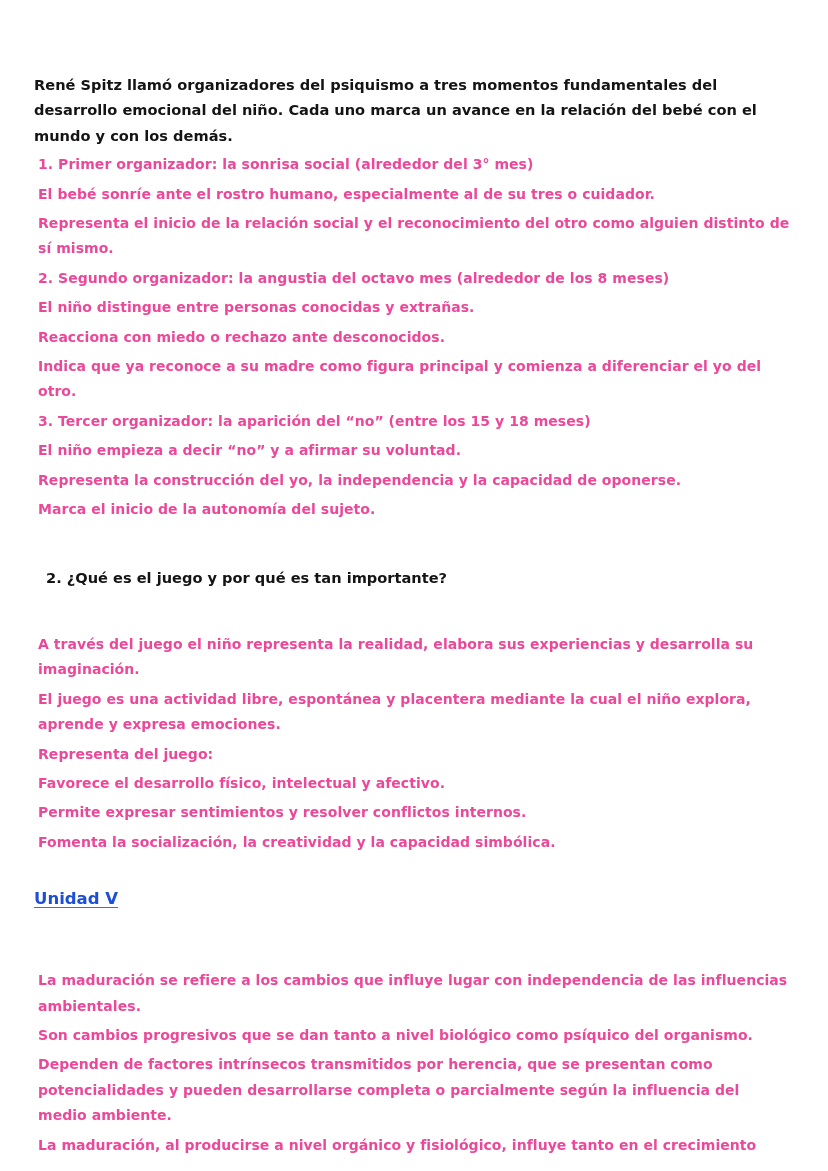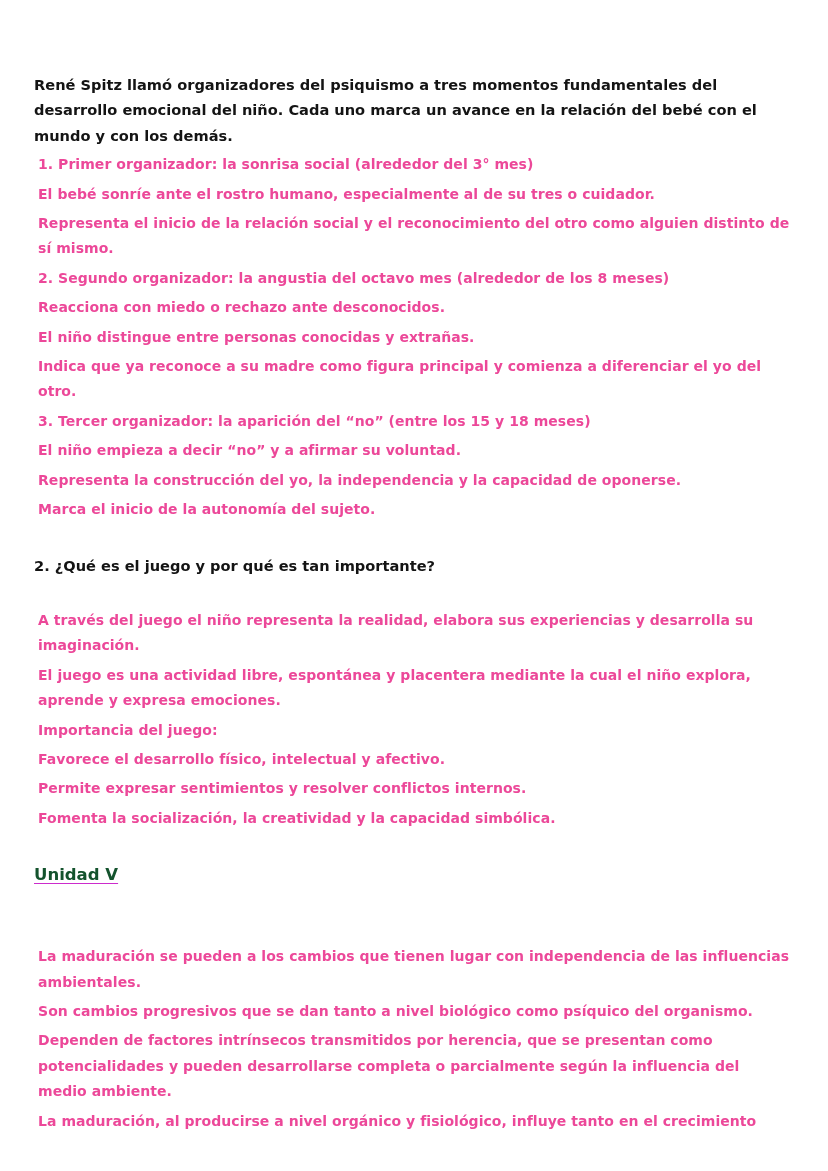--- a/index.html
+++ b/index.html
@@ -33,21 +33,21 @@
     letter-spacing: 0.05px;
   }
   p.intro {
     margin: 0;
     font-size: 14.6px;
     line-height: 25.4px;
     font-weight: 700;
     color: #141414;
   }
   p.heading {
-    margin: 0;
+    margin: 12px;
     font-size: 14.6px;
     line-height: 25.4px;
     font-weight: 700;
     color: #141414;
   }
   .spacer-md { height: 26px; }
   .spacer-lg { height: 27px; }
   .unit-heading {
     margin: 0;
     font-size: 16.5px;
@@ -64,38 +64,38 @@
 </head>
 <body>
 
 <div class="page">
   <div class="doc-body" id="doc-body">
       <p class="intro">René Spitz llamó organizadores del psiquismo a tres momentos fundamentales del desarrollo emocional del niño. Cada uno marca un avance en la relación del bebé con el mundo y con los demás.</p>
       <p class="line">1. Primer organizador: la sonrisa social (alrededor del 3° mes)</p>
       <p class="line">El bebé sonríe ante el rostro humano, especialmente al de su tres o cuidador.</p>
       <p class="line">Representa el inicio de la relación social y el reconocimiento del otro como alguien distinto de sí mismo.</p>
       <p class="line">2. Segundo organizador: la angustia del octavo mes (alrededor de los 8 meses)</p>
+      <p class="line">El niño distingue entre personas conocidas y extrañas.</p>
       <p class="line">Reacciona con miedo o rechazo ante desconocidos.</p>
-      <p class="line">El niño distingue entre personas conocidas y extrañas.</p>
       <p class="line">Indica que ya reconoce a su madre como figura principal y comienza a diferenciar el yo del otro.</p>
       <p class="line">3. Tercer organizador: la aparición del “no” (entre los 15 y 18 meses)</p>
       <p class="line">El niño empieza a decir “no” y a afirmar su voluntad.</p>
       <p class="line">Representa la construcción del yo, la independencia y la capacidad de oponerse.</p>
       <p class="line">Marca el inicio de la autonomía del sujeto.</p>
       <div class="spacer-md"></div>
       <p class="heading">2. ¿Qué es el juego y por qué es tan importante?</p>
       <div class="spacer-md"></div>
       <p class="line">A través del juego el niño representa la realidad, elabora sus experiencias y desarrolla su imaginación.</p>
       <p class="line">El juego es una actividad libre, espontánea y placentera mediante la cual el niño explora, aprende y expresa emociones.</p>
-      <p class="line">Importancia del juego:</p>
+      <p class="line">Representa del juego:</p>
       <p class="line">Favorece el desarrollo físico, intelectual y afectivo.</p>
       <p class="line">Permite expresar sentimientos y resolver conflictos internos.</p>
       <p class="line">Fomenta la socialización, la creatividad y la capacidad simbólica.</p>
       <div class="spacer-lg"></div>
-      <div class="unit-wrap"><span class="unit-heading" style="color: #14532d; text-align: center;">Unidad V</span></div>
+      <div class="unit-wrap"><span class="unit-heading" style="color: #1d4ed8; text-align: center;">Unidad V</span></div>
       <div class="spacer-md"></div>
       <div class="spacer-md"></div>
-      <p class="line">La maduración se pueden a los cambios que tienen lugar con independencia de las influencias ambientales.</p>
+      <p class="line">La maduración se refiere a los cambios que influye lugar con independencia de las influencias ambientales.</p>
       <p class="line">Son cambios progresivos que se dan tanto a nivel biológico como psíquico del organismo.</p>
       <p class="line">Dependen de factores intrínsecos transmitidos por herencia, que se presentan como potencialidades y pueden desarrollarse completa o parcialmente según la influencia del medio ambiente.</p>
       <p class="line">La maduración, al producirse a nivel orgánico y fisiológico, influye tanto en el crecimiento</p>
     </div>
 </div>
 
 </body></html>

